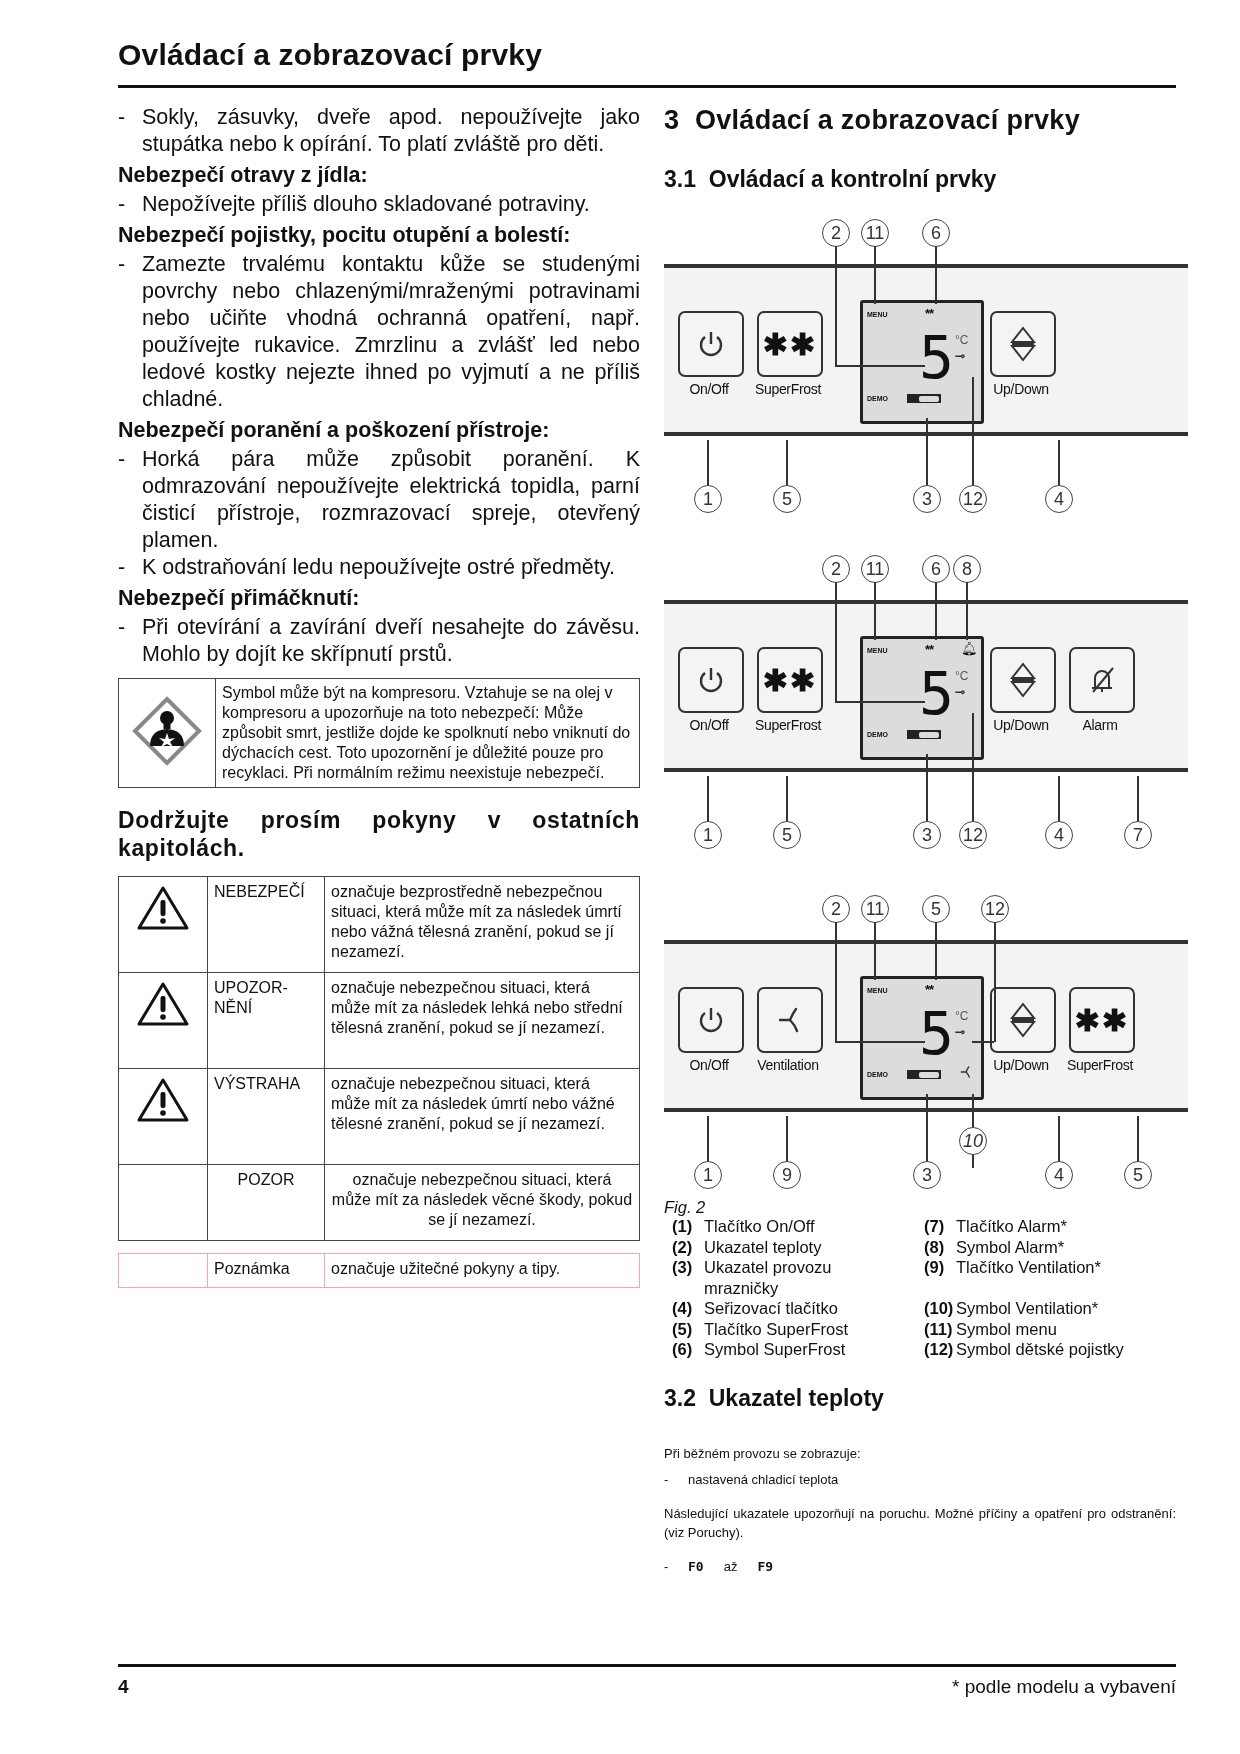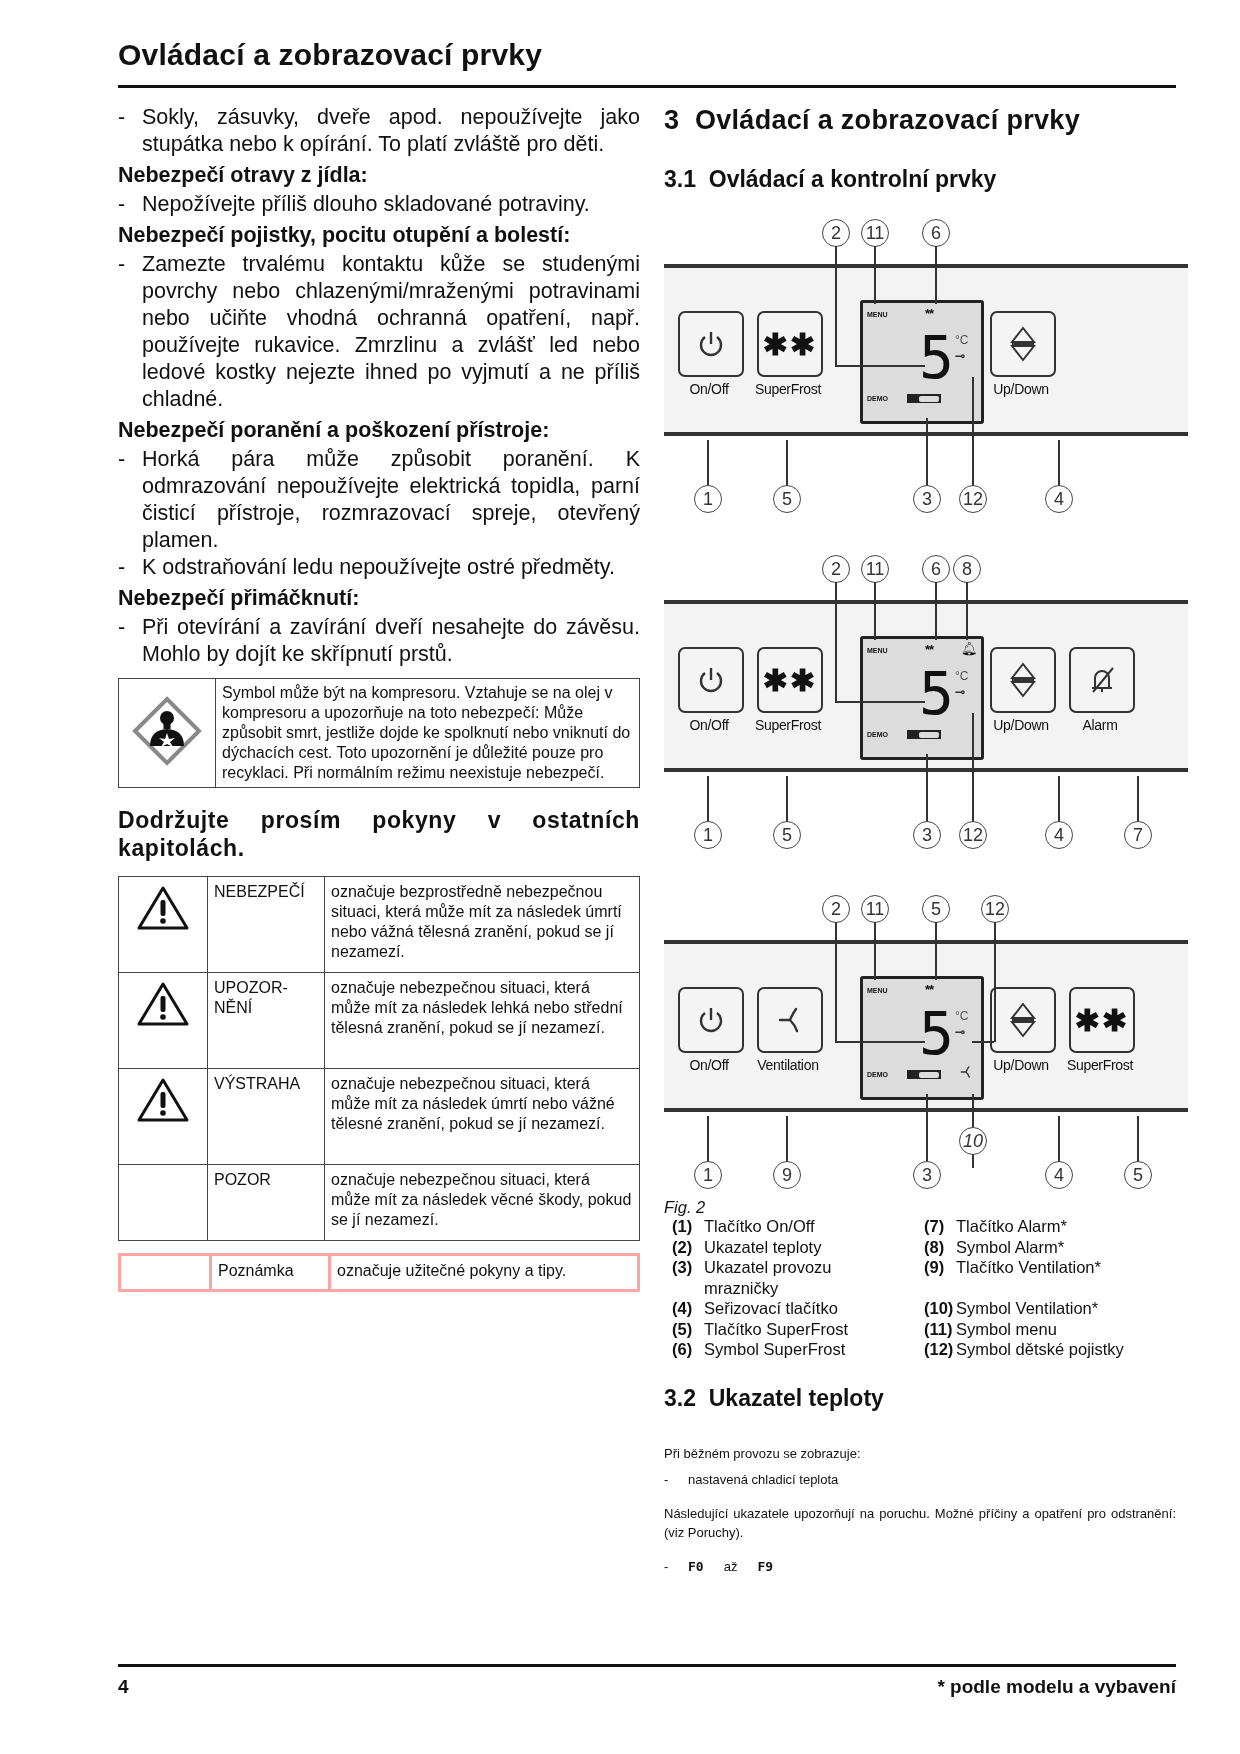--- a/index.html
+++ b/index.html
@@ -2,38 +2,38 @@
 <html><head>
 <meta charset="utf-8">
 <style>
   html, body { margin:0; padding:0; background:#fff; }
   body { width:1240px; height:1754px; position:relative; font-family:"Liberation Sans", sans-serif; color:#111; overflow:hidden; }
   .abs { position:absolute; }
   .page-title { left:118px; top:38px; font-size:30px; font-weight:bold; letter-spacing:0.2px; }
   .rule-top { left:118px; top:85px; width:1058px; height:3px; background:#111; }
   .rule-bottom { left:118px; top:1664px; width:1058px; height:3px; background:#111; }
   .footer-page { left:118px; top:1676px; font-size:19px; font-weight:bold; font-family:"Liberation Sans Narrow","Liberation Sans", sans-serif; }
-  .footer-note { right:64px; top:1676px; font-size:19px; font-weight:bold; }
+  .footer-note { right:64px; top:1676px; font-size:19px; font-weight:normal; }
 
   
   .left { left:118px; top:104px; width:522px; font-size:21.5px; line-height:27px; }
   .left .h { font-weight:bold; margin:4px 0 2px 0; text-align:justify; text-align-last:left; }
   .left .b { display:flex; text-align:justify; }
   .left .b .dash { width:24px; flex:0 0 24px; }
   .left .b .txt { flex:1; }
   table.sym { border-collapse:collapse; width:522px; margin-top:10px; font-size:16px; line-height:20px; }
   table.sym td { border:1px solid #444; vertical-align:top; padding:4px 6px; }
   table.sym td.icon { width:84px; text-align:center; vertical-align:middle; }
   .h2big { font-weight:bold; font-size:23px; line-height:28px; margin-top:18px; text-align:justify; text-align-last:left; letter-spacing:0.6px; }
   table.warn { border-collapse:collapse; width:522px; margin-top:14px; font-size:16px; line-height:20px; }
   table.warn td { border:1px solid #444; vertical-align:top; padding:5px 6px 10px 6px; }
   table.warn td.icon { width:76px; text-align:center; padding-top:8px; }
   table.warn td.lab { width:104px; }
   table.note { border-collapse:collapse; width:522px; margin-top:12px; font-size:16px; line-height:20px; }
-  table.note td { border:3px solid #fca5a5; padding:5px 6px 8px 6px; }
+  table.note td { border:1px solid #fca5a5; padding:5px 6px 8px 6px; }
 
   
   .sec3 { left:664px; top:105px; font-size:27px; font-weight:bold; letter-spacing:0.3px; }
   .sec31 { left:664px; top:166px; font-size:23px; font-weight:bold; }
   .panel { left:664px; width:524px; height:164px; background:#f3f3f3; border-top:4px solid #333; border-bottom:4px solid #333; }
   .btn { position:absolute; width:62px; height:62px; border:2.5px solid #333; border-radius:7px; background:#f4f4f4; display:flex; align-items:center; justify-content:center; }
   .btnlab { position:absolute; width:90px; text-align:center; font-size:14px; letter-spacing:-0.3px; }
   .lcd { position:absolute; width:118px; height:118px; border:3px solid #222; border-radius:3px; background:#dcdcdc; }
   .lcd .menu, .lcd .demo { position:absolute; font-size:7px; font-weight:bold; }
   .lcd .stars { position:absolute; font-size:13px; font-weight:bold; letter-spacing:-1px; }
@@ -139,21 +139,21 @@
       <td class="icon">
         <svg width="54" height="46" viewBox="0 0 54 46">
               <polygon points="27,3 51,43 3,43" fill="none" stroke="#111" stroke-width="3" stroke-linejoin="round"></polygon>
               <rect x="24.5" y="15" width="5" height="16" rx="2" fill="#111"></rect>
               <circle cx="27" cy="36" r="2.8" fill="#111"></circle>
             </svg>
       </td>
       <td class="lab">VÝSTRAHA</td>
       <td>označuje nebezpečnou situaci, která může mít za následek úmrtí nebo vážné tělesné zranění, pokud se jí nezamezí.</td>
     </tr>
-    <tr style="height:74px;">
+    <tr style="height:74px;text-align:center;">
       <td class="icon"></td>
       <td class="lab">POZOR</td>
       <td>označuje nebezpečnou situaci, která může mít za následek věcné škody, pokud se jí nezamezí.</td>
     </tr>
   </tbody>
     </table>
 
   <table class="note">
     <tbody>
         <tr>

